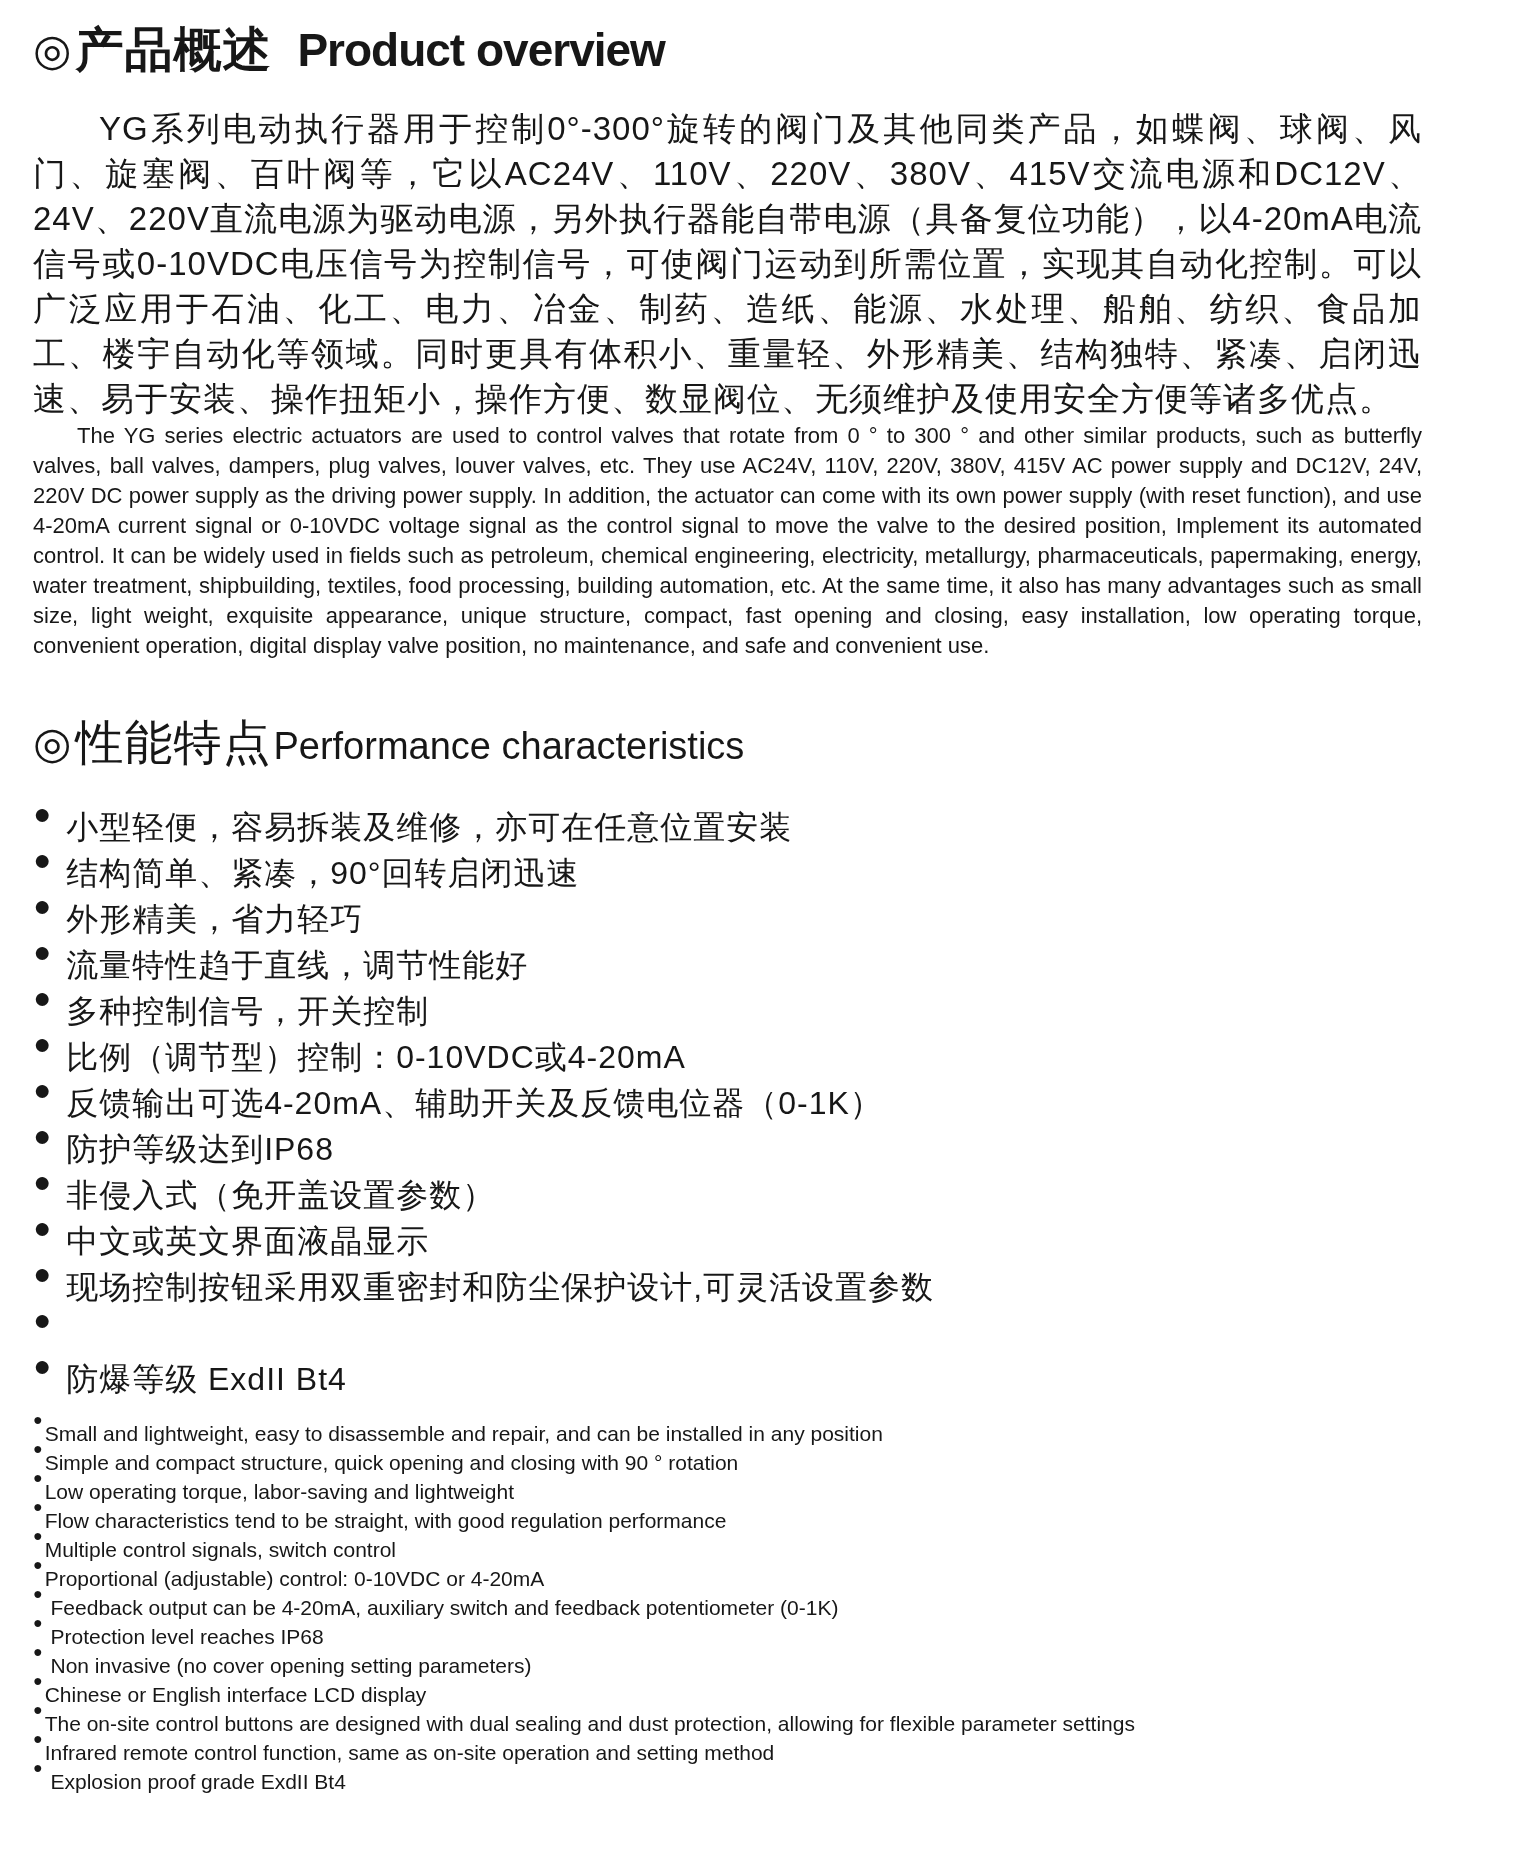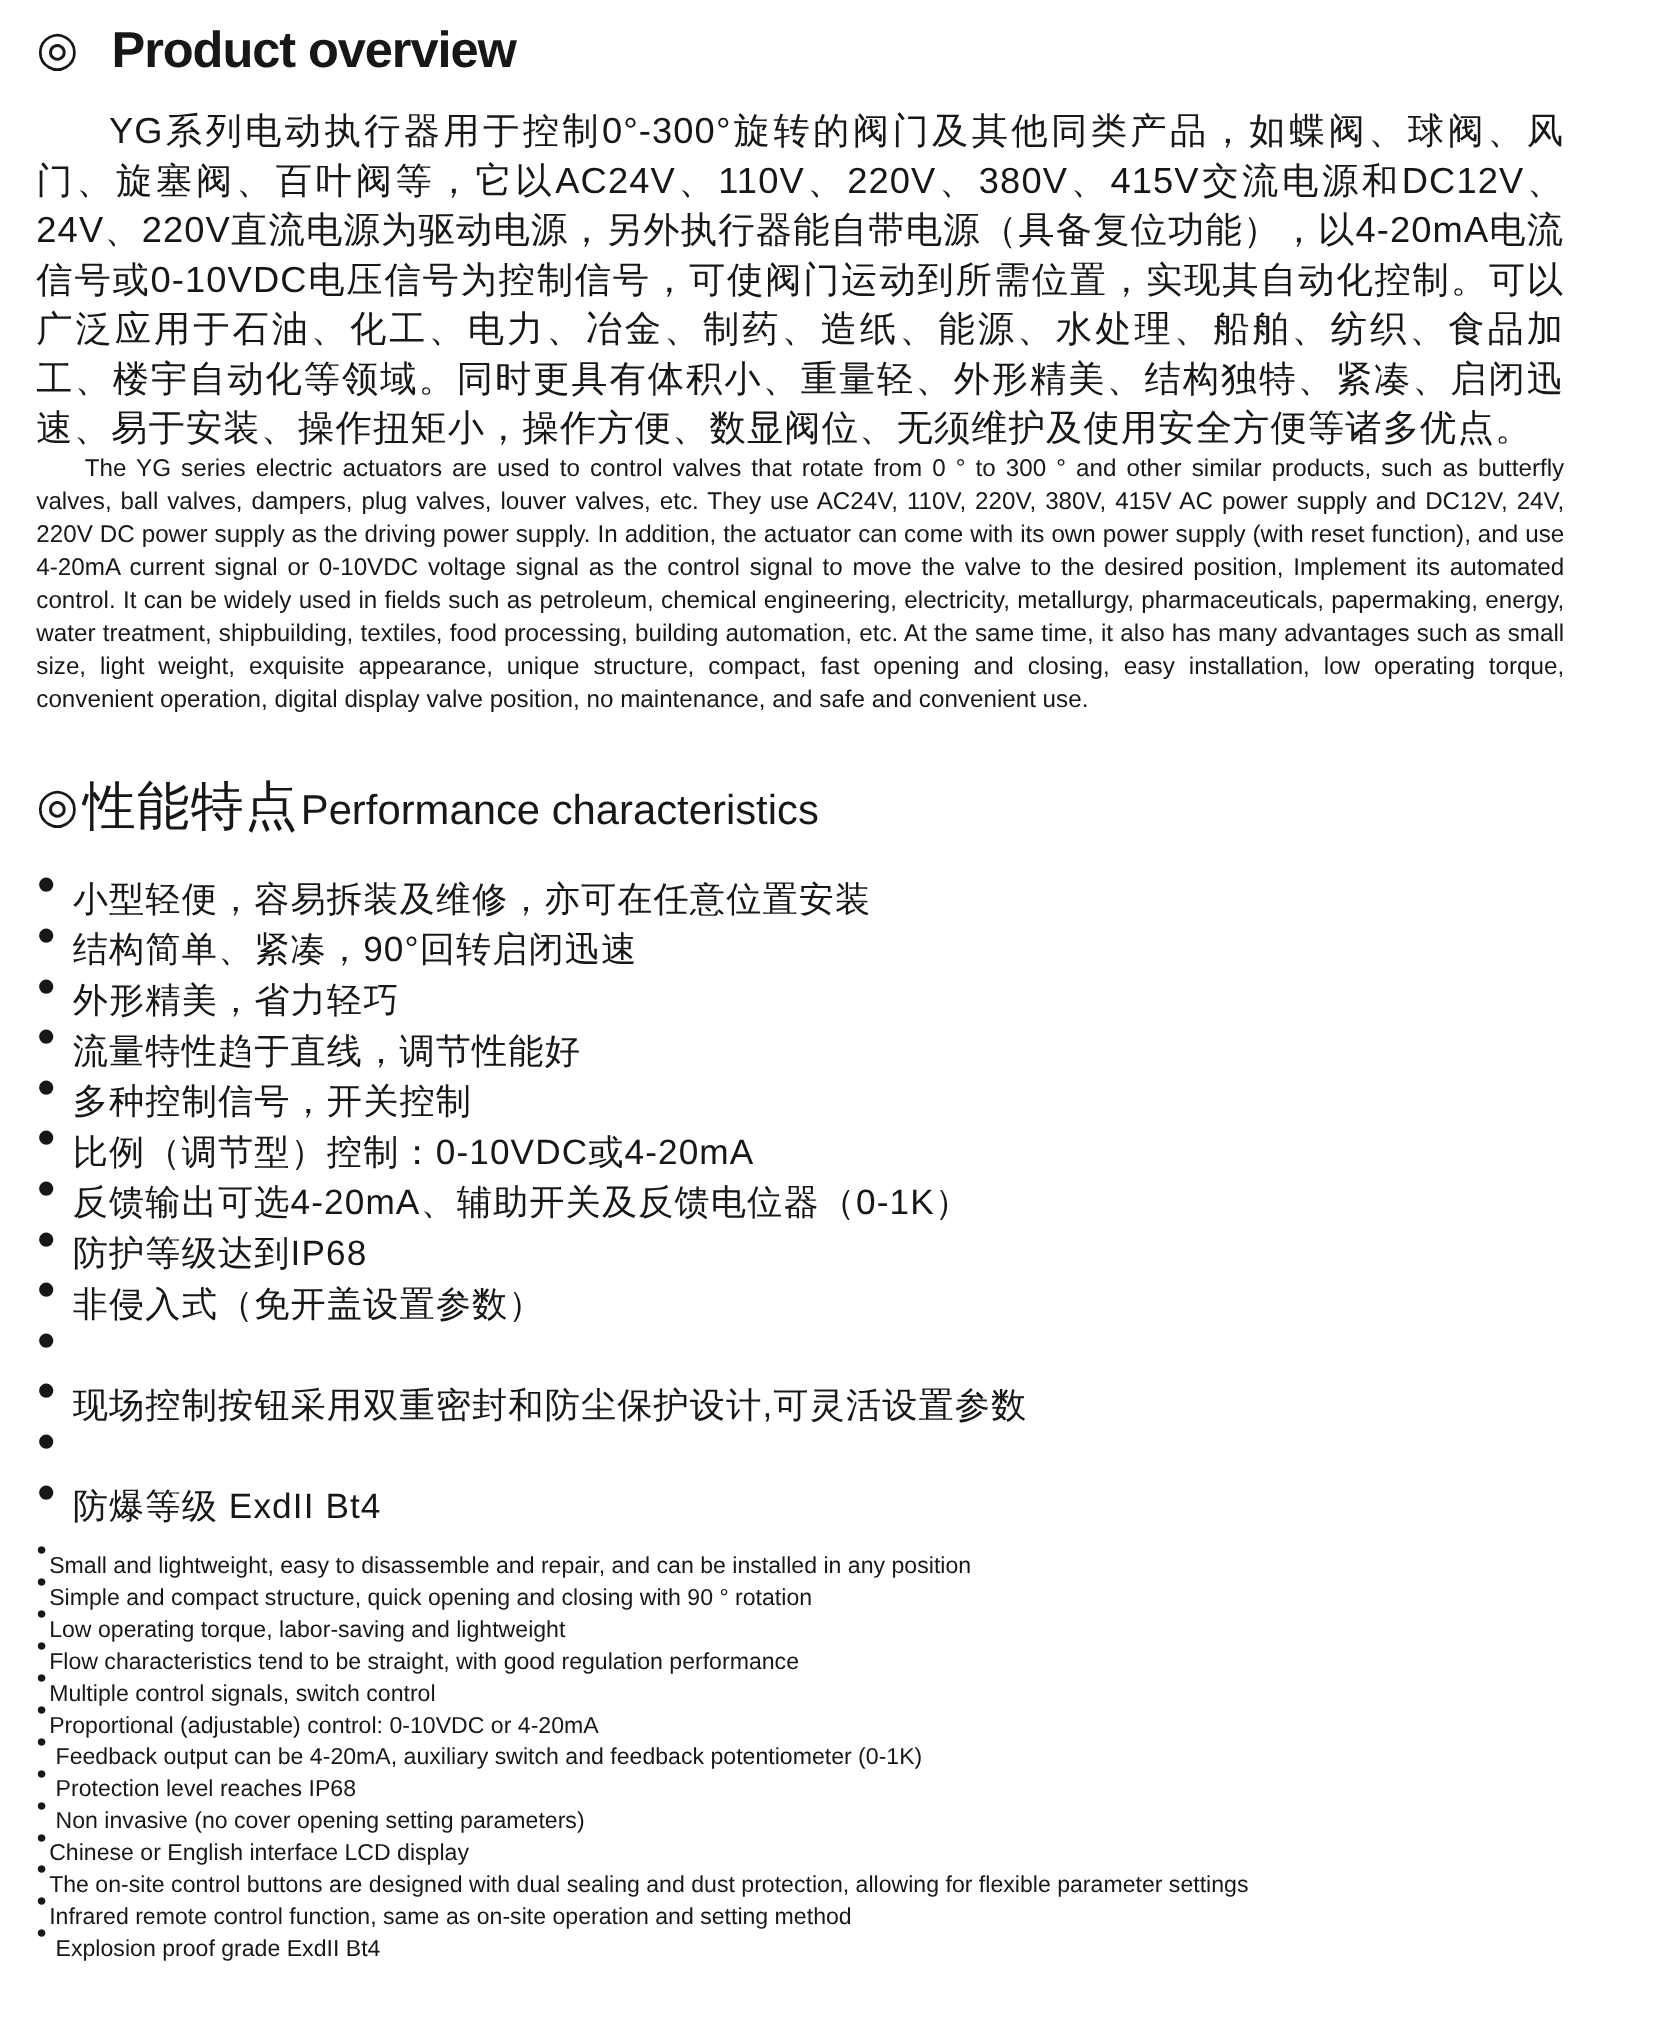--- a/index.html
+++ b/index.html
@@ -102,20 +102,21 @@
   }
   .item-text { white-space: pre-wrap; margin-top: 28px; }
 </style>
 </head>
 <body>
 
 <div class="page">
 
   <div class="heading h1">
     <span class="marker">◎</span>
+    <span class="title-zh">产品概述</span>
     <span class="title-en">Product overview</span>
   </div>
 
   <div class="para-zh">YG系列电动执行器用于控制0°-300°旋转的阀门及其他同类产品，如蝶阀、球阀、风门、旋塞阀、百叶阀等，它以AC24V、110V、220V、380V、415V交流电源和DC12V、24V、220V直流电源为驱动电源，另外执行器能自带电源（具备复位功能），以4-20mA电流信号或0-10VDC电压信号为控制信号，可使阀门运动到所需位置，实现其自动化控制。可以广泛应用于石油、化工、电力、冶金、制药、造纸、能源、水处理、船舶、纺织、食品加工、楼宇自动化等领域。同时更具有体积小、重量轻、外形精美、结构独特、紧凑、启闭迅速、易于安装、操作扭矩小，操作方便、数显阀位、无须维护及使用安全方便等诸多优点。</div>
 
   <div class="para-en">The YG series electric actuators are used to control valves that rotate from 0 ° to 300 ° and other similar products, such as butterfly valves, ball valves, dampers, plug valves, louver valves, etc. They use AC24V, 110V, 220V, 380V, 415V AC power supply and DC12V, 24V, 220V DC power supply as the driving power supply. In addition, the actuator can come with its own power supply (with reset function), and use 4-20mA current signal or 0-10VDC voltage signal as the control signal to move the valve to the desired position, Implement its automated control. It can be widely used in fields such as petroleum, chemical engineering, electricity, metallurgy, pharmaceuticals, papermaking, energy, water treatment, shipbuilding, textiles, food processing, building automation, etc. At the same time, it also has many advantages such as small size, light weight, exquisite appearance, unique structure, compact, fast opening and closing, easy installation, low operating torque, convenient operation, digital display valve position, no maintenance, and safe and convenient use.</div>
 
   <div class="heading h2">
     <span class="marker">◎</span>
     <span class="title-zh">性能特点</span>
@@ -154,20 +155,21 @@
     <div class="item-zh">
         <span class="bullet-zh">●</span>
         <span class="item-text">防护等级达到IP68</span>
       </div>
     <div class="item-zh">
         <span class="bullet-zh">●</span>
         <span class="item-text">非侵入式（免开盖设置参数）</span>
       </div>
     <div class="item-zh">
         <span class="bullet-zh">●</span>
+        <span class="item-text">中文或英文界面液晶显示</span>
       </div>
     <div class="item-zh">
         <span class="bullet-zh">●</span>
         <span class="item-text">现场控制按钮采用双重密封和防尘保护设计,可灵活设置参数</span>
       </div>
     <div class="item-zh">
         <span class="bullet-zh">●</span>
       </div>
     <div class="item-zh">
         <span class="bullet-zh">●</span>

